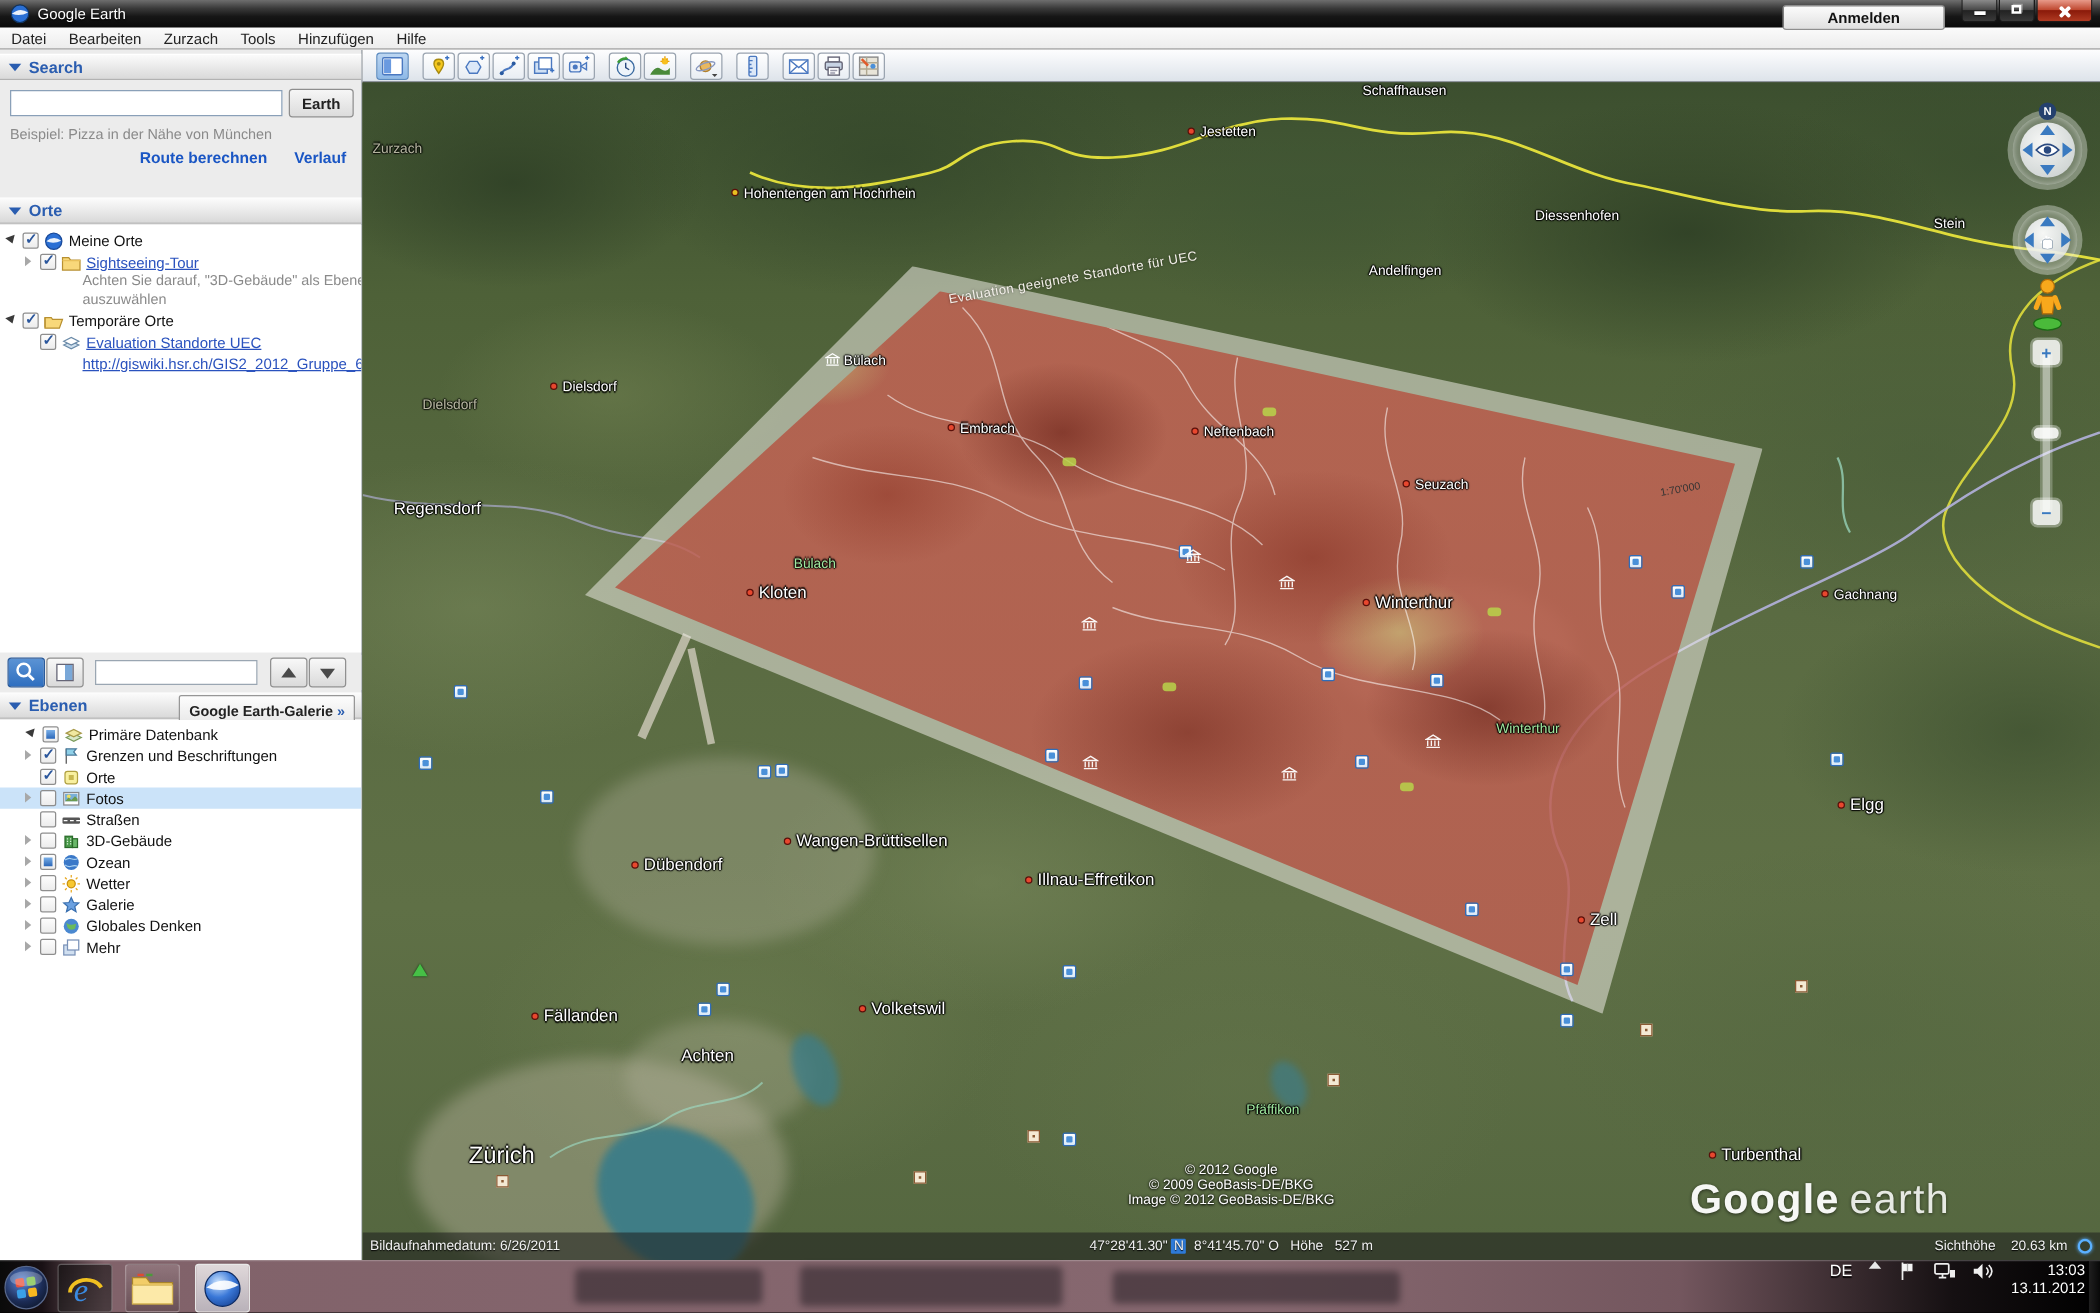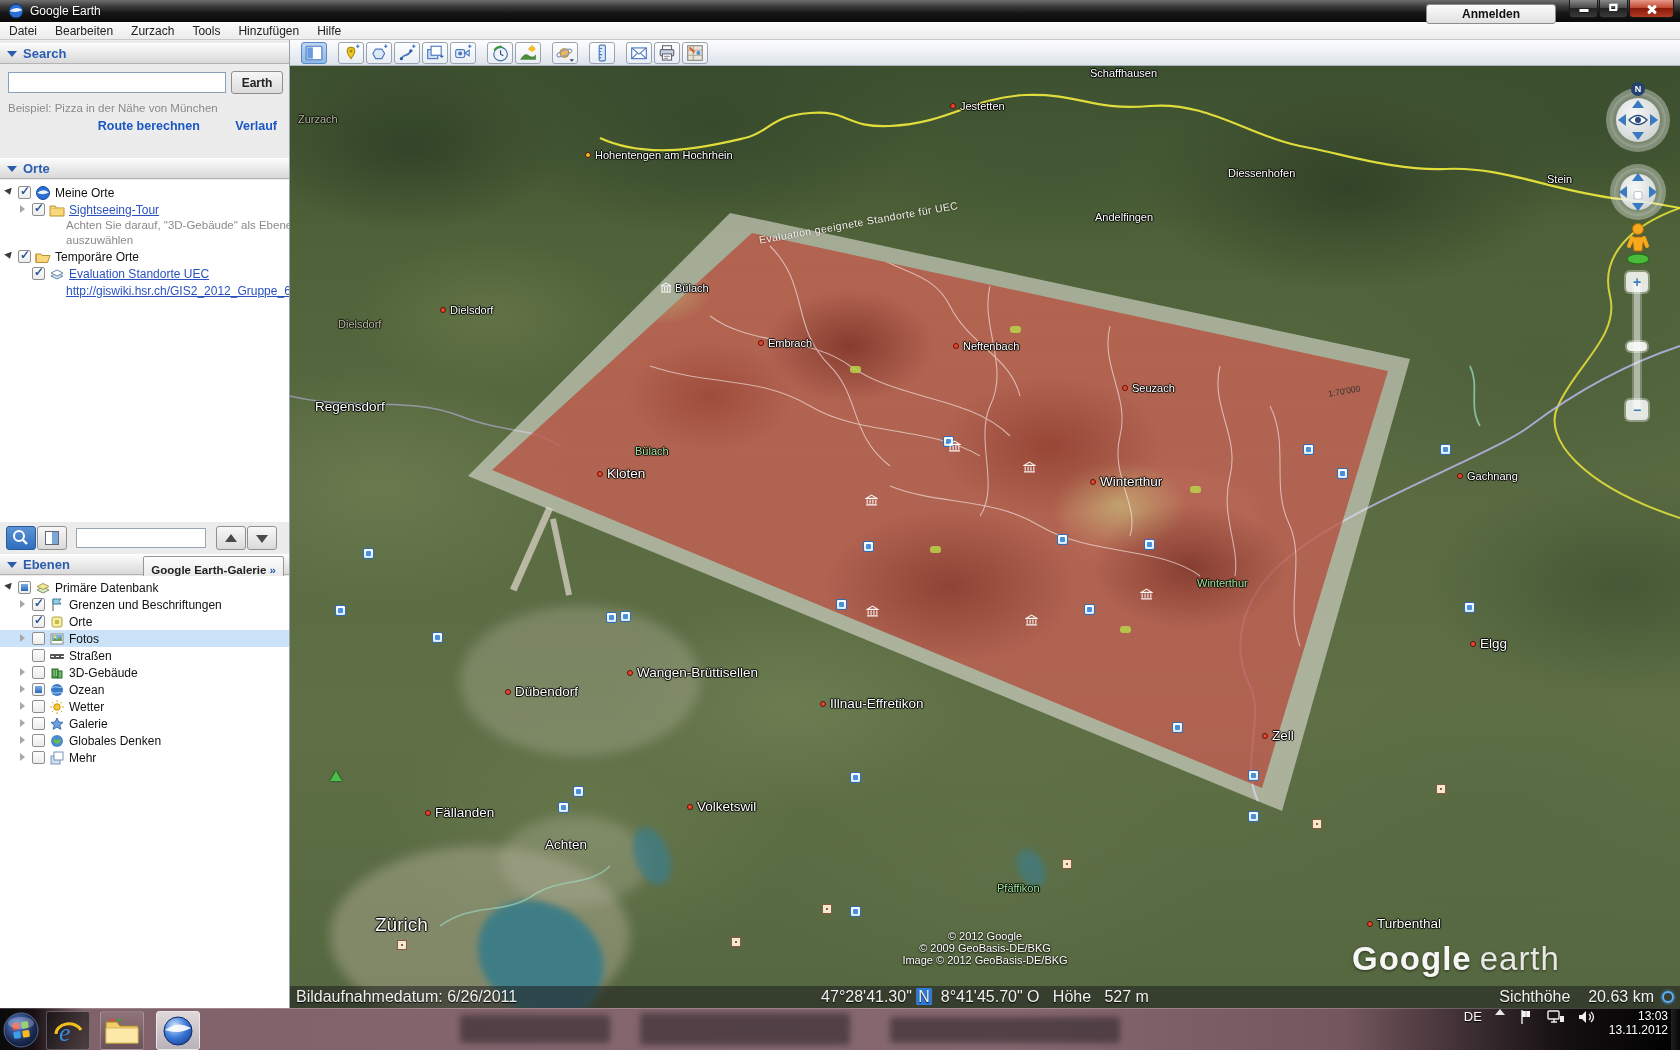--- a/index.html
+++ b/index.html
@@ -45,21 +45,21 @@
     border-right:5px solid transparent; border-top:6px solid #2a5db0; margin-right:6px; }
   #search-header { top:3px; }
   .search-body { position:absolute; top:24px; left:0; right:0; height:92px; }
   #search-input { position:absolute; left:8px; top:8px; width:218px; height:21px;
     border:1px solid #8aa0b8; background:#fff; font-size:12px; padding:0 4px; }
   #search-btn { position:absolute; left:231px; top:7px; width:52px; height:23px;
     background:linear-gradient(#f6f6f6,#dcdcdc); border:1px solid #8e8e8e; border-radius:3px;
     font-size:12px; font-weight:bold; color:#222; }
   .search-example { position:absolute; left:8px; top:38px; color:#8a8a8a; font-size:11.5px; }
   .search-links { position:absolute; right:12px; top:55px; font-size:12.5px; font-weight:bold; }
-  .search-links a { color:#1a56c4; text-decoration:none; margin-left:32px; cursor:pointer; }
+  .search-links a { color:#1a56c4; text-decoration:none; margin-left:18px; cursor:pointer; }
   #orte-header { top:118px; }
   .orte-body { position:absolute; top:140px; left:0; right:0; height:342px; background:#fff;
     overflow:hidden; padding-top:4px; }
   .filter-row { position:absolute; top:484px; left:0; right:0; height:28px; background:#ececec; }
   .sq-btn { position:absolute; top:2px; width:30px; height:24px; border:1px solid #909090;
     border-radius:3px; background:linear-gradient(#f8f8f8,#dadada); }
   .sq-btn.pressed { background:linear-gradient(#5b93d4,#2f6fc0); border-color:#2a5a9a; }
   #filter-find { left:6px; } #filter-prof { left:37px; }
   #filter-input { position:absolute; left:76px; top:4px; width:130px; height:20px;
     border:1px solid #9aa6b2; background:#fff; }
@@ -201,21 +201,21 @@
   .zhandle { position:absolute; left:1px; width:20px; height:9px; border-radius:4px;
     background:rgba(255,255,255,.9); box-shadow:0 0 0 2px rgba(255,255,255,.35); }
 
   
   .copyright { position:absolute; left:50%; transform:translateX(-50%); text-align:center;
     color:#fff; font-size:11px; text-shadow:0 0 2px #000,0 1px 2px #000; }
   .ge-logo { position:absolute; color:#fff; font-size:33px; letter-spacing:1px;
     text-shadow:0 1px 3px #0009; opacity:.95; }
   .ge-logo .g1 { font-weight:bold; } .ge-logo .g2 { font-weight:normal; opacity:.9; margin-left:8px; }
   .statusbar { position:absolute; left:0; right:0; bottom:0; height:22px;
-    background:rgba(30,30,30,.55); color:#f2f2f2; font-size:16px;
+    background:rgba(30,30,30,.55); color:#f2f2f2; font-size:11px;
     display:flex; align-items:center; text-shadow:0 1px 1px #000; }
   .statusbar .left { margin-left:6px; }
   .statusbar .center { position:absolute; left:50%; transform:translateX(-50%); white-space:nowrap; }
   .statusbar .center .nbox { background:#2e7ad8; padding:0 2px; border-radius:1px; }
   .statusbar .right { position:absolute; right:26px; white-space:nowrap; }
   .stream { position:absolute; right:6px; top:5px; width:12px; height:12px; border-radius:50%;
     border:2px solid #5ab0ff; box-shadow:0 0 3px #5ab0ff; }
 
   
   .taskbar { position:absolute; left:0; right:0; bottom:0; height:42px;
@@ -358,21 +358,21 @@
           <div class="arrow-glyph-down"></div>
         </div>
     </div>
 
     <div class="panel-header" id="ebenen-header">
       <span class="tri"></span>
       <span>Ebenen</span>
       <button id="gallery-btn"><span>Google Earth-Galerie</span> <b>»</b></button>
     </div>
     <div class="ebenen-body" id="layers-tree">
-        <div class="tree-row" style="padding-left: 4px;">
+        <div class="tree-row" style="padding-left: 20px;">
           <span class="expander open"></span>
           <span class="cb partial"></span>
           <span class="ticon"><svg width="16" height="16" viewBox="0 0 16 16">
               <path d="M2 10 L8 7 L14 10 L8 13z" fill="#d8e8c8" stroke="#7a9a5a"></path>
               <path d="M2 6.5 L8 3.5 L14 6.5 L8 9.5z" fill="#f0e8a0" stroke="#a89a4a"></path>
             </svg></span>
           <span class="tlabel">Primäre Datenbank</span>
         </div>
         <div class="tree-row" style="padding-left: 18px;">
           <span class="expander closed"></span>

